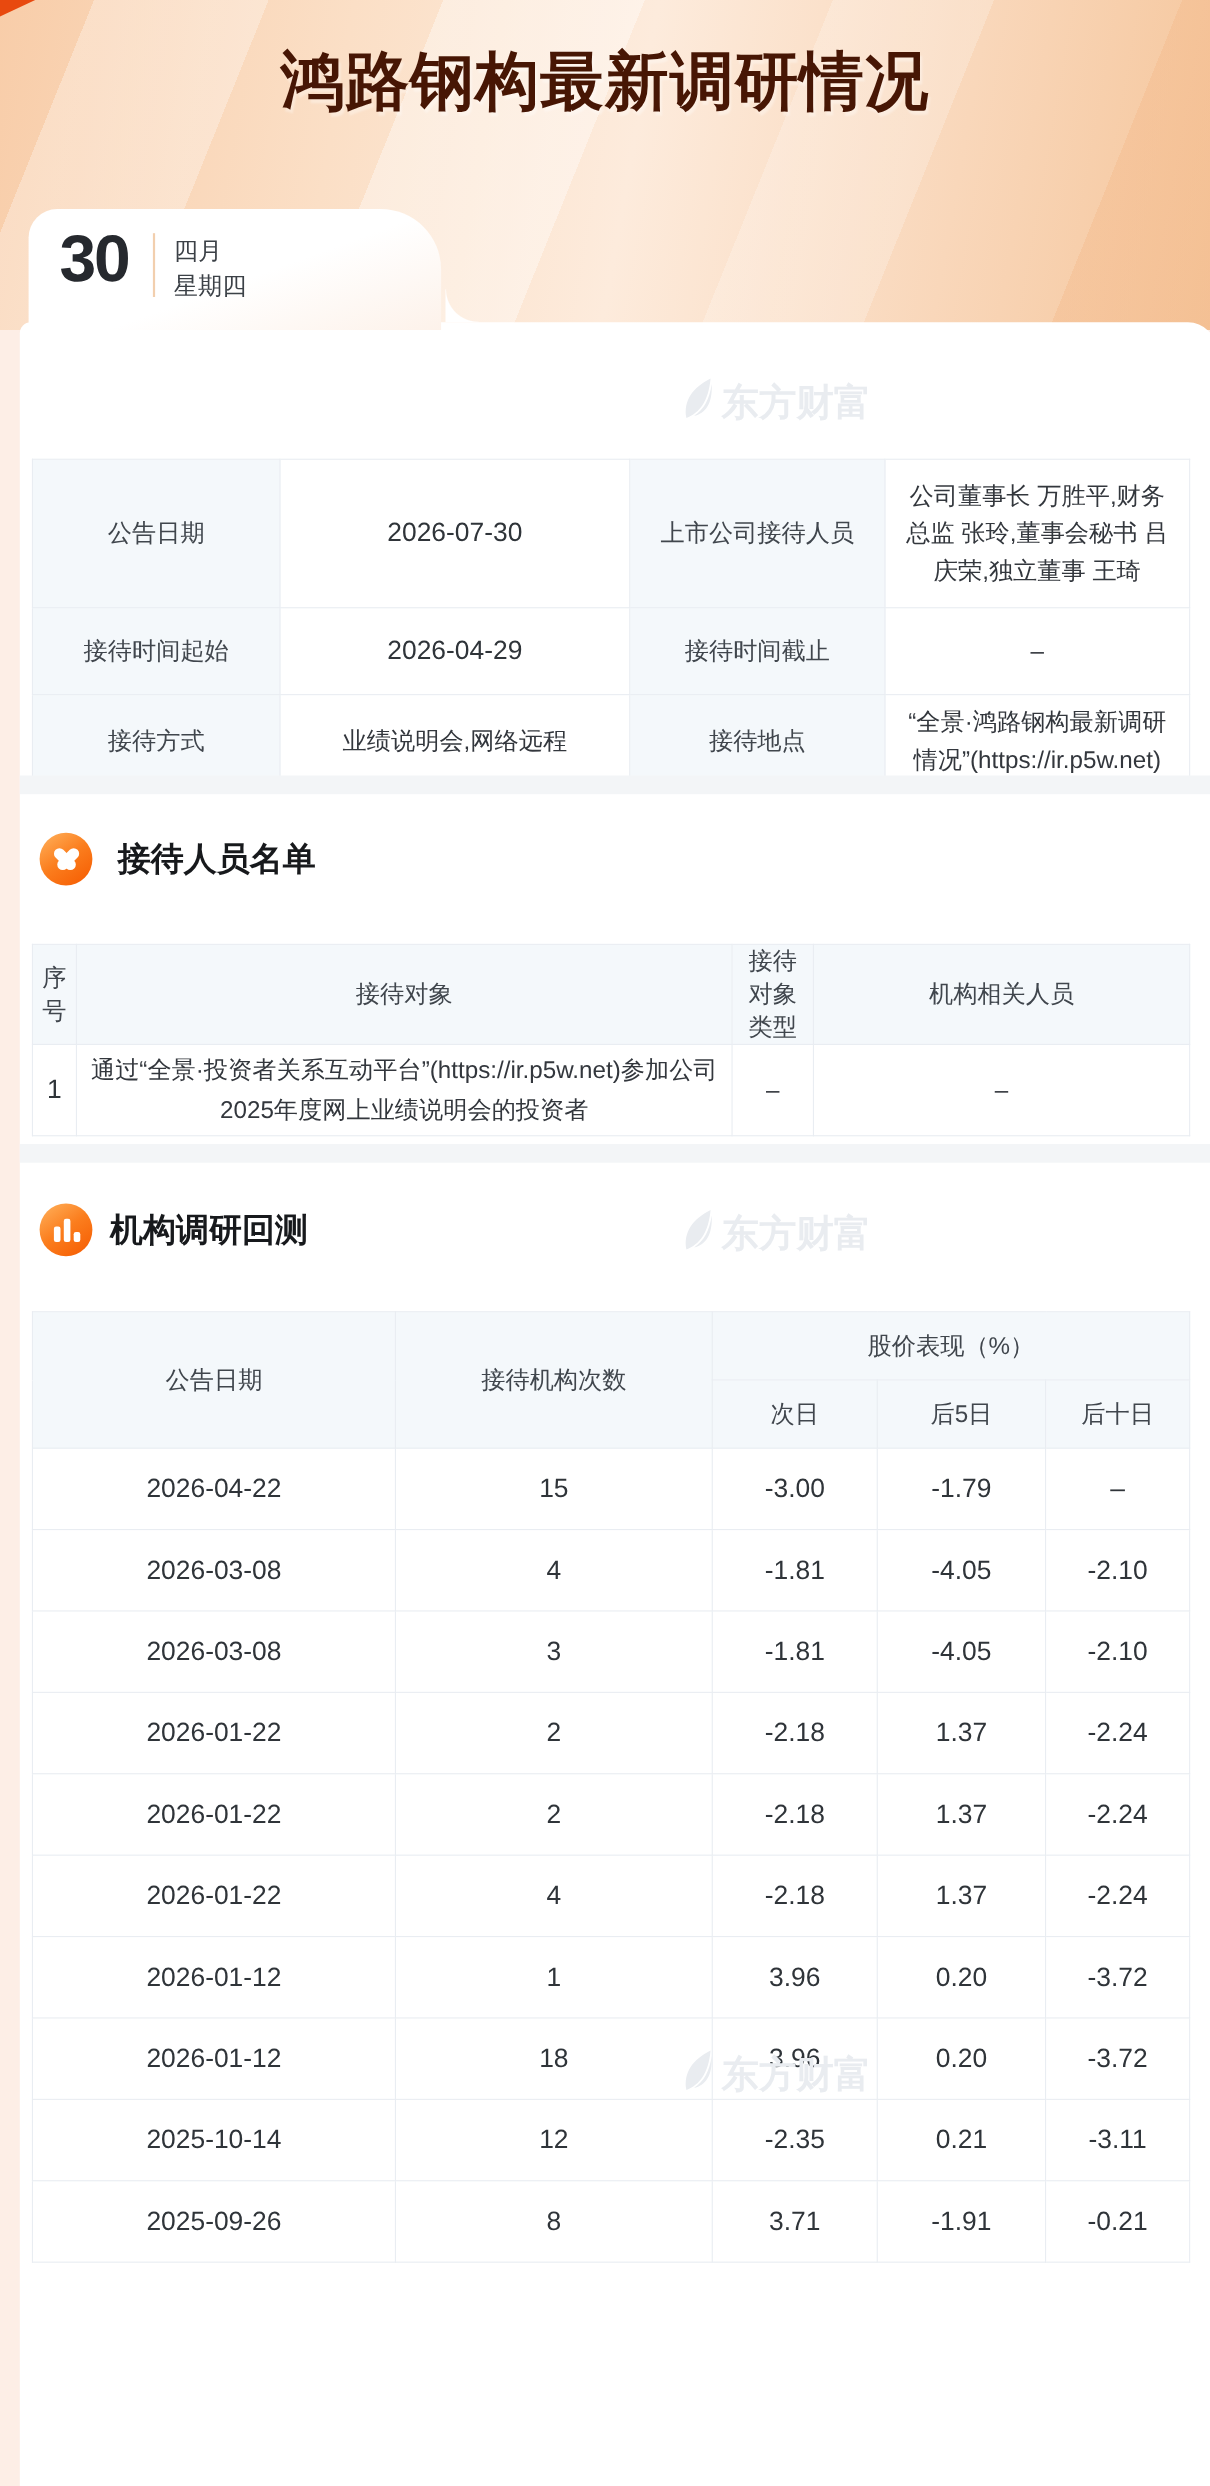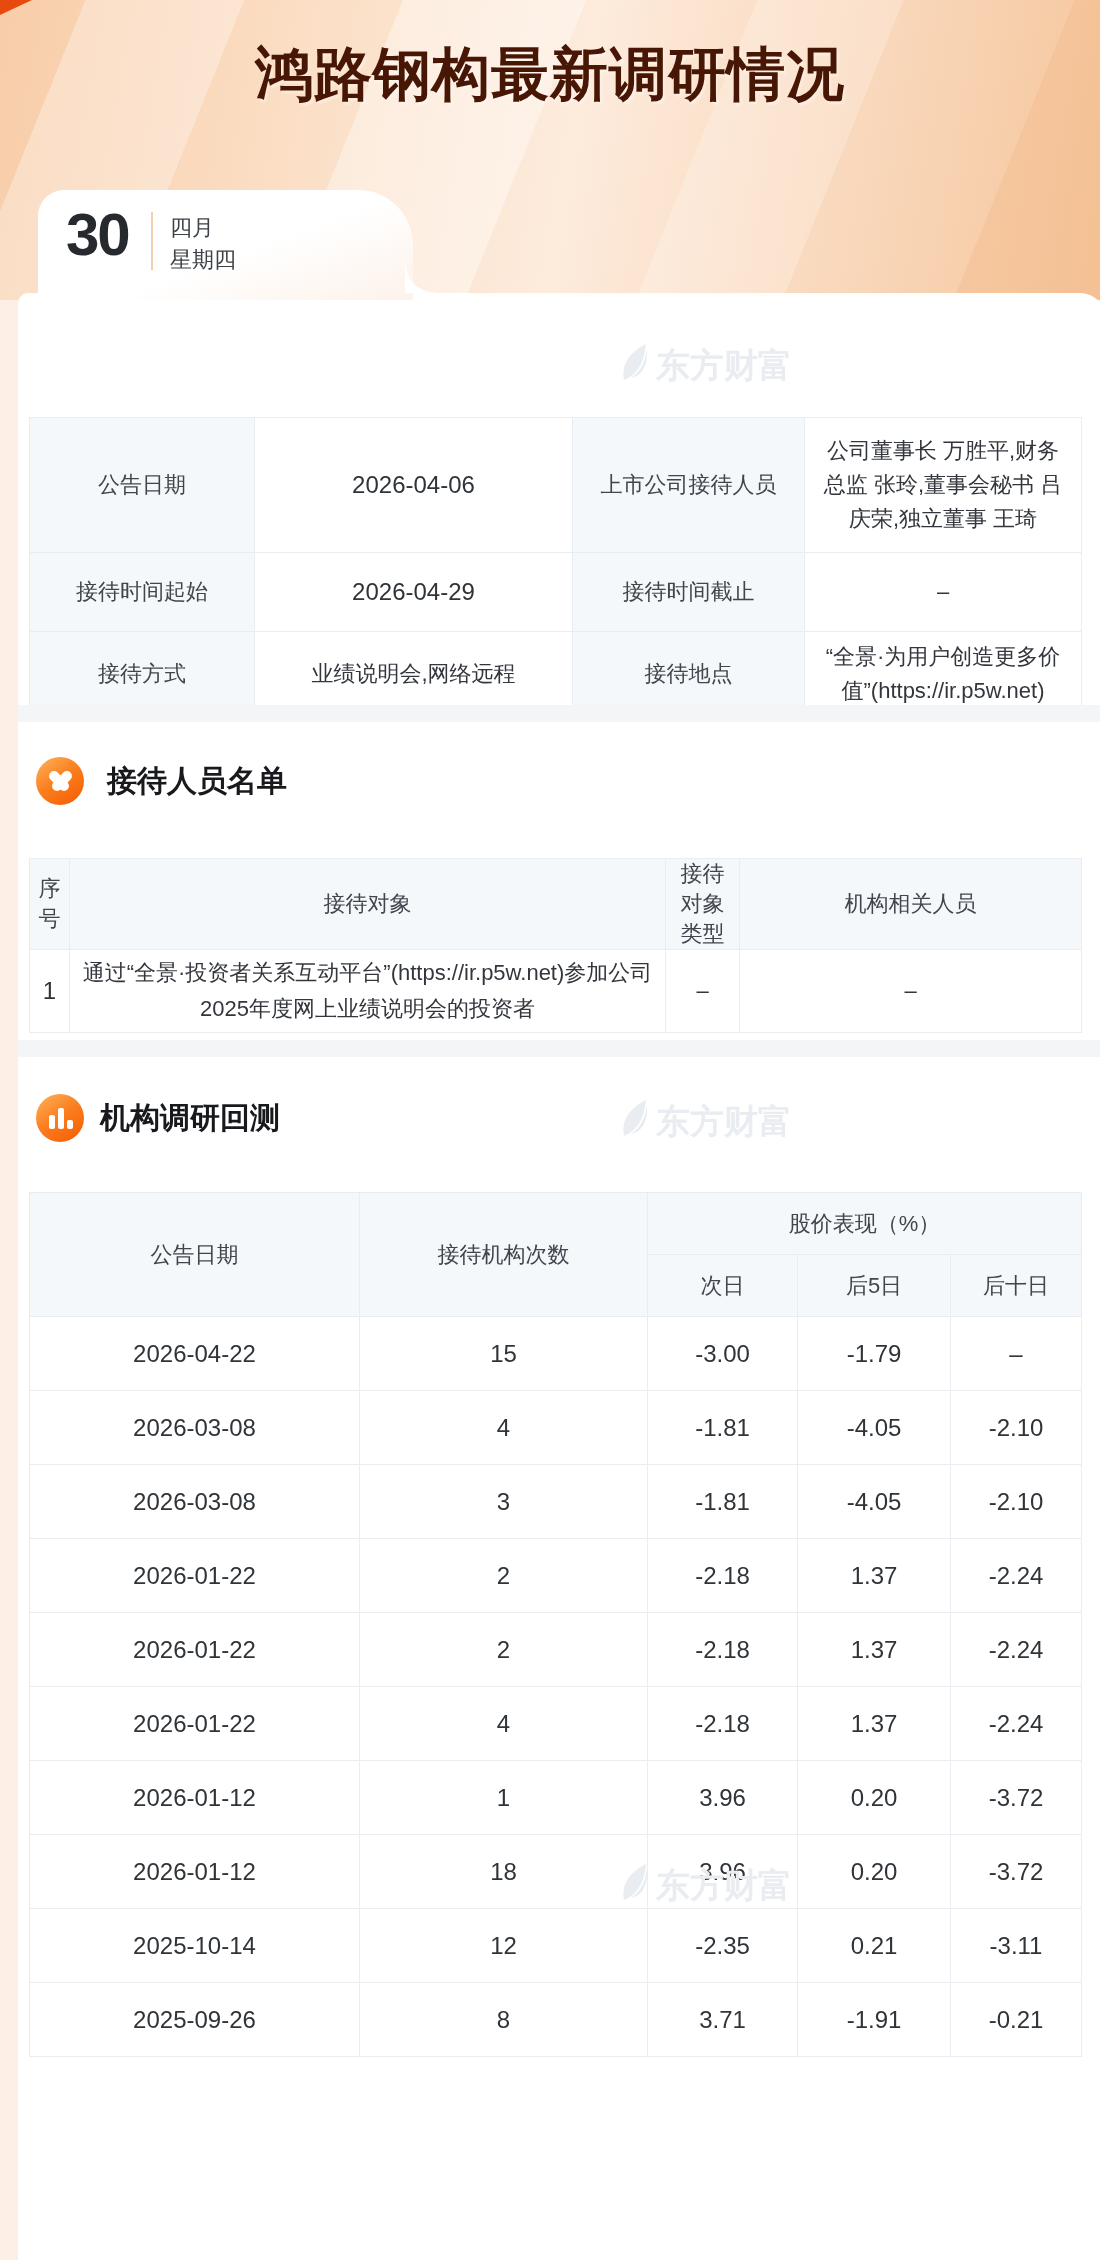--- a/index.html
+++ b/index.html
@@ -26,21 +26,21 @@
     position:absolute; left:0; top:0; width:0; height:0;
     border-top:15px solid #e8490f; border-right:32px solid transparent;
   }
   .title{
     position:absolute; left:0; top:36px; width:1100px; margin:0;
     text-align:center; font-size:58px; font-weight:900; color:#471604;
     letter-spacing:1px; text-shadow:2px 3px 2px rgba(255,255,255,.35);
   }
   
   .tab{
-    position:absolute; left:38px; top:190px; width:375px; height:110px; z-index:2;
+    position:absolute; left:26px; top:190px; width:375px; height:110px; z-index:2;
     background:linear-gradient(160deg,#ffffff 55%,#fdf2ea 100%);
     border-radius:26px 55px 0 0;
   }
   .tab .day{
     position:absolute; left:28px; top:10px; font-size:60px; font-weight:800;
     color:#26292e; letter-spacing:-2px;
   }
   .tab .vline{
     position:absolute; left:113px; top:22px; width:2px; height:58px; background:#f2cfae;
   }
@@ -151,35 +151,35 @@
     <table class="t1">
       <colgroup>
           <col style="width:225px">
           <col style="width:318px">
           <col style="width:232px">
           <col style="width:277px">
         </colgroup>
       <tbody>
           <tr>
             <th>公告日期</th>
-            <td class="num">2026-04-06</td>
+            <td class="num">2026-07-30</td>
             <th>上市公司接待人员</th>
             <td>公司董事长 万胜平,财务总监 张玲,董事会秘书 吕庆荣,独立董事 王琦</td>
           </tr>
           <tr>
             <th>接待时间起始</th>
             <td class="num">2026-04-29</td>
             <th>接待时间截止</th>
             <td>–</td>
           </tr>
           <tr>
             <th>接待方式</th>
             <td>业绩说明会,网络远程</td>
             <th>接待地点</th>
-            <td>“全景·为用户创造更多价值”(https://ir.p5w.net)</td>
+            <td>“全景·鸿路钢构最新调研情况”(https://ir.p5w.net)</td>
           </tr>
         </tbody>
     </table>
 
     <div class="gap-band gap1"></div>
 
     <div class="sec-head sec2">
       <span class="icn icn-hand">
         <i class="h1"></i>
           <i class="h2"></i>

